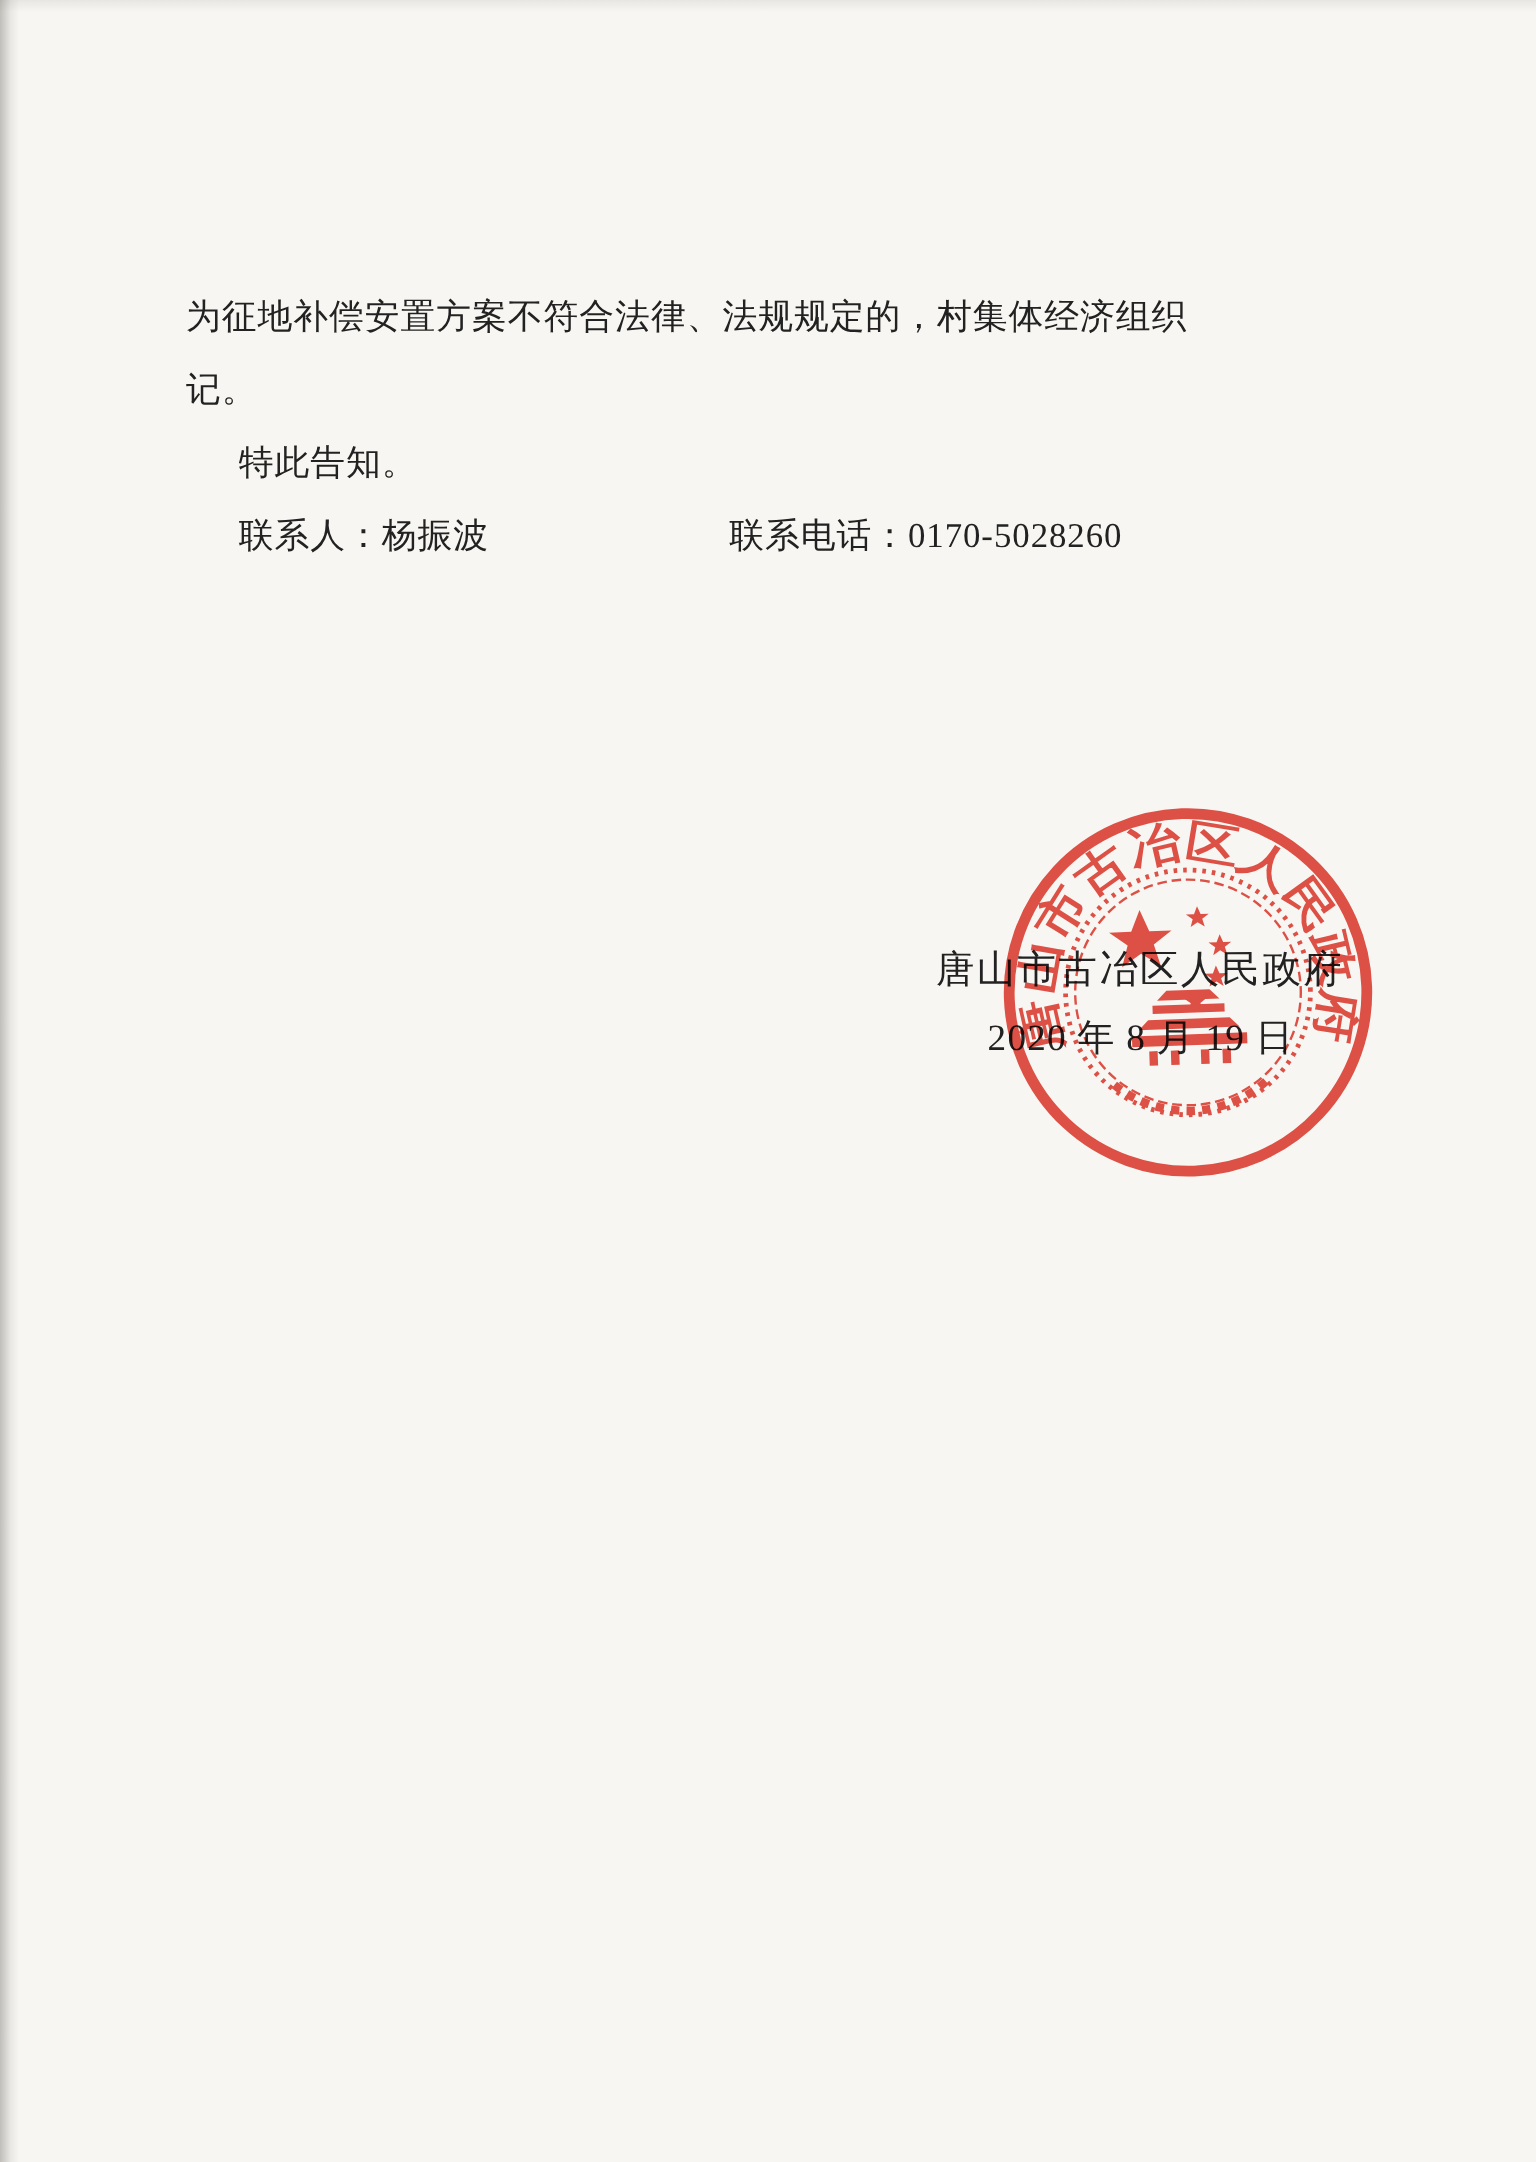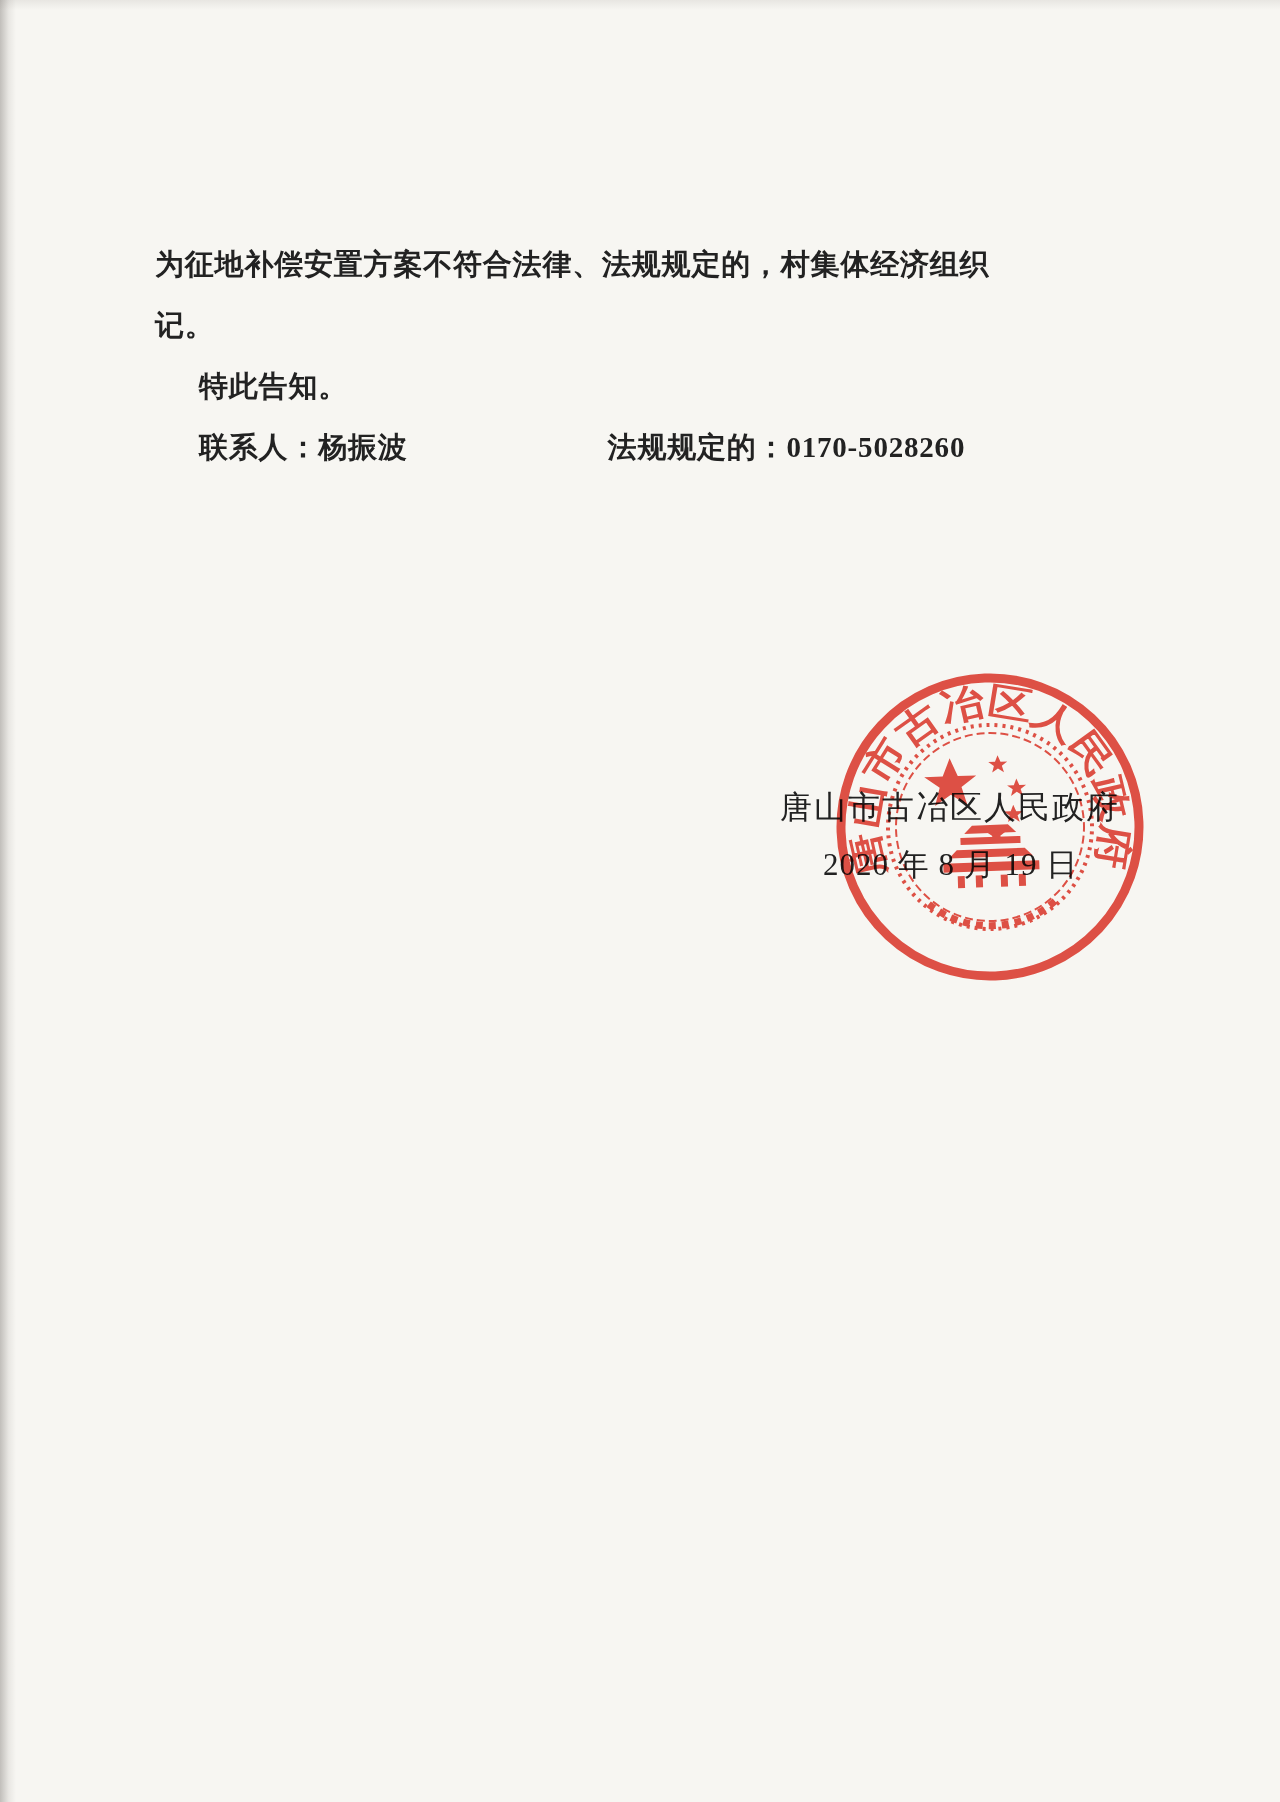--- a/index.html
+++ b/index.html
@@ -27,21 +27,21 @@
     position:absolute;left:0;top:0;right:0;height:10px;
     background:linear-gradient(to bottom, rgba(120,115,110,.12), rgba(120,115,110,0));
   }
   .body-text{
     position:absolute;left:155px;top:234px;width:860px;
     color:var(--ink-color);
     font-size:29px;
     letter-spacing:0.8px;
   }
   .line{
-    height:61px;line-height:61px;white-space:nowrap;font-weight:bold;
+    height:61px;line-height:61px;white-space:nowrap;
   }
   .indent{padding-left:44px;}
   .phone-block{margin-left:200px;}
   .signature{
     position:absolute;color:var(--ink-color);white-space:nowrap;
   }
   .sig-org{left:780px;top:786px;font-size:32px;letter-spacing:2px;}
   .sig-date{left:823px;top:844px;font-size:31px;letter-spacing:1px;}
   
   .seal{
@@ -64,21 +64,21 @@
 <div class="page">
 
   <div class="scan-edge-left"></div>
   <div class="scan-shade-top"></div>
 
   <div class="body-text">
     <div class="line">为征地补偿安置方案不符合法律、法规规定的，村集体经济组织</div>
     <div class="line">记。</div>
     <div class="line indent">特此告知。</div>
     <div class="line indent">
-      <span>联系人：</span><span>杨振波</span><span class="phone-block">法规规定的：</span><span>0170-5028260</span>
+      <span>联系人：</span><span>杨振波</span><span class="phone-block">联系电话：</span><span>0170-5028260</span>
     </div>
   </div>
 
   <div class="signature sig-org">唐山市古冶区人民政府</div>
   <div class="signature sig-date">2020 年 8 月 19 日</div>
 
   <svg class="seal" viewBox="0 0 320 320">
 
     <circle class="seal-stroke" cx="160" cy="160" r="149" stroke-width="9"></circle>
 

